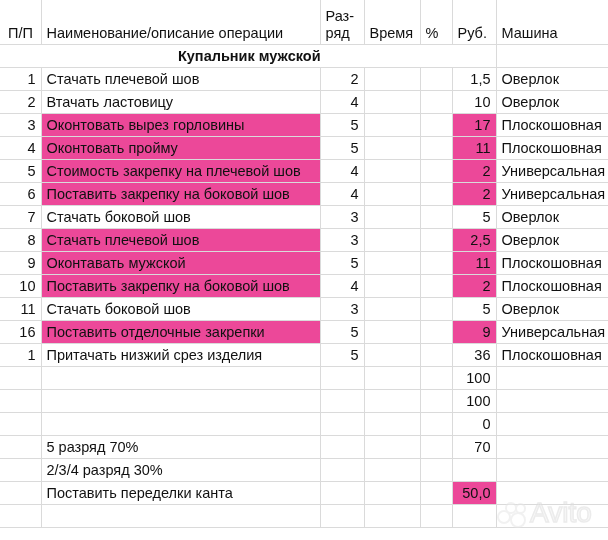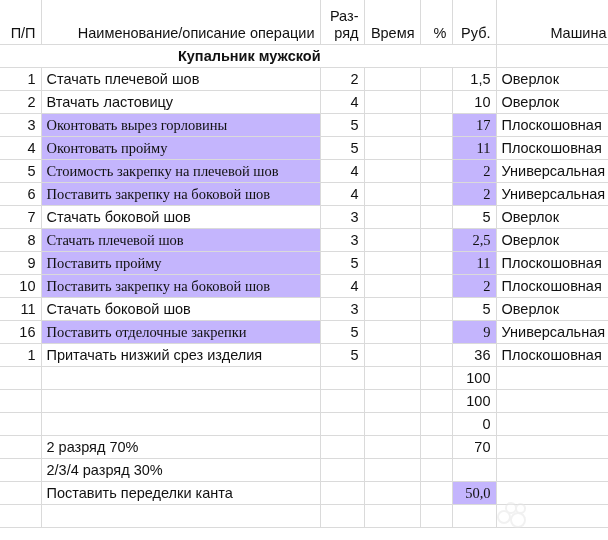--- a/index.html
+++ b/index.html
@@ -8,23 +8,23 @@
     font-family: "Liberation Sans", sans-serif; font-size: 14.5px; color: #111;
   }
   table.sheet {
     border-collapse: collapse; table-layout: fixed;
     position: absolute; left: 0; top: 0; width: 612px;
   }
   table.sheet td {
     border: 1px solid #dadada; padding: 0 5px; height: 22px;
     white-space: nowrap; overflow: hidden; line-height: 22px;
   }
-  table.sheet tr.hdr td { height: 42px; vertical-align: bottom; line-height: 17px; padding-bottom: 2px; border-top: none; text-align: right; }
+  table.sheet tr.hdr td { height: 42px; vertical-align: bottom; line-height: 17px; padding-bottom: 2px; border-top: none; }
   td.num { text-align: right; }
-  td.hl { background: #c4b5fd; font-family: Liberation Serif, serif; }
+  td.hl { background: #ec4899; }
   td.bold { font-weight: bold; text-align: center; }
   col.c0 { width: 41px; } col.c1 { width: 279px; } col.c2 { width: 44px; }
   col.c3 { width: 56px; } col.c4 { width: 32px; } col.c5 { width: 44px; } col.c6 { width: 116px; }
   table.sheet td:first-child { border-left: none; padding-left: 8px; }
   .watermark {
     position: absolute; left: 497px; top: 495px; width: 108px; height: 36px;
     display: flex; align-items: center; gap: 3px; opacity: 0.55; pointer-events: none;
   }
   .watermark .dots { position: relative; width: 30px; height: 26px; }
   .watermark .dots span { position: absolute; border-radius: 50%; border: 2px solid #e6e6e6; background: rgba(255,255,255,0.6); }
@@ -124,21 +124,21 @@
         <td class="num">8</td>
         <td class="hl">Стачать плечевой шов</td>
         <td class="num">3</td>
         <td></td>
         <td></td>
         <td class="num hl">2,5</td>
         <td>Оверлок</td>
       </tr>
       <tr>
         <td class="num">9</td>
-        <td class="hl">Поставить пройму</td>
+        <td class="hl">Оконтавать мужской</td>
         <td class="num">5</td>
         <td></td>
         <td></td>
         <td class="num hl">11</td>
         <td>Плоскошовная</td>
       </tr>
       <tr>
         <td class="num">10</td>
         <td class="hl">Поставить закрепку на боковой шов</td>
         <td class="num">4</td>
@@ -196,21 +196,21 @@
         <td></td>
         <td></td>
         <td></td>
         <td></td>
         <td></td>
         <td class="num">0</td>
         <td></td>
       </tr>
       <tr>
         <td></td>
-        <td>2 разряд 70%</td>
+        <td>5 разряд 70%</td>
         <td></td>
         <td></td>
         <td></td>
         <td class="num">70</td>
         <td></td>
       </tr>
       <tr>
         <td></td>
         <td>2/3/4 разряд 30%</td>
         <td></td>
@@ -240,13 +240,14 @@
     </tbody>
 </table>
 
 <div class="watermark">
   <div class="dots">
     <span style="left:0;top:10px;width:10px;height:10px;"></span>
     <span style="left:8px;top:2px;width:8px;height:8px;"></span>
     <span style="left:13px;top:12px;width:12px;height:12px;"></span>
     <span style="left:18px;top:3px;width:7px;height:7px;"></span>
   </div>
+  <span class="brand">Avito</span>
 </div>
 
 </body></html>

